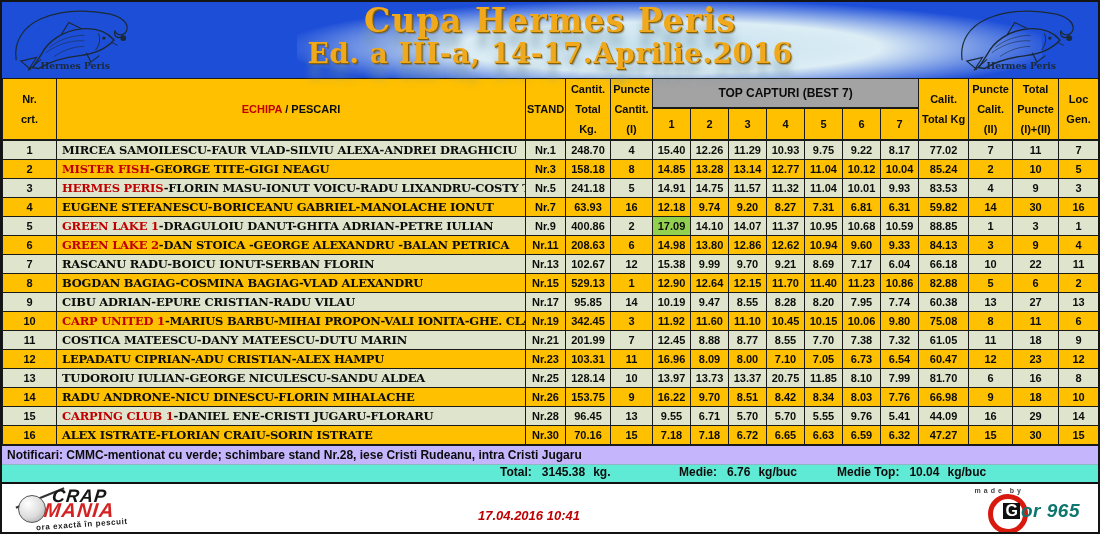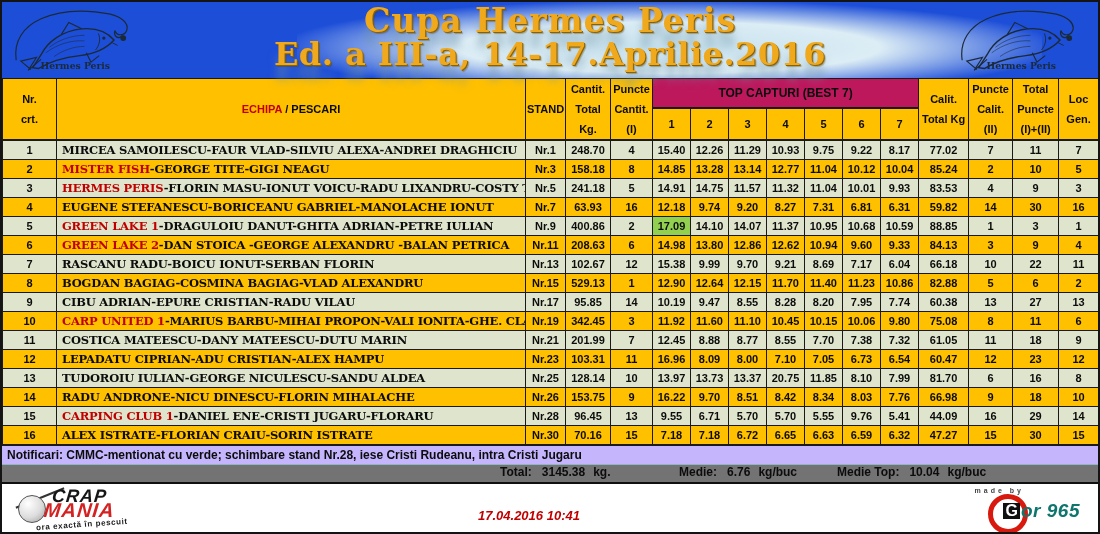--- a/index.html
+++ b/index.html
@@ -8,47 +8,47 @@
         font-family:"Liberation Sans",sans-serif;}
 
   
   .banner{position:relative;height:76px;background:#1d4ed8;}
   .banner-glow{position:absolute;left:295px;top:0;width:745px;height:76px;
         background:radial-gradient(ellipse at 50% 60%, #c6e1ee 0%, #dcedf5 40%, rgba(255,255,255,0) 74%);}
   .title-block{position:absolute;left:0;right:0;top:1px;text-align:center;
         font-family:"DejaVu Serif","Liberation Serif",serif;font-weight:bold;color:#f0a81c;
         text-shadow:1px 1px 0 #8a6300, 2px 2px 1px rgba(90,60,0,.35), 0 15px 9px rgba(110,145,165,.55);}
   .title-l1{font-size:33px;line-height:36px;letter-spacing:1px;}
-  .title-l2{font-size:32px;line-height:30px;letter-spacing:.5px;}
+  .title-l2{font-size:28px;line-height:30px;letter-spacing:.5px;}
   .fish-logo{position:absolute;top:1px;width:140px;height:72px;}
   .fish-left{left:6px;} .fish-right{right:4px;}
 
   
   table.results{border-collapse:collapse;table-layout:fixed;width:1096px;}
   .results th{background:#ffc000;border:1px solid #1a1a1a;font-size:11px;line-height:20px;
         font-weight:bold;text-align:center;vertical-align:middle;padding:0 1px;
         white-space:pre-line;color:#0c0c0c;}
-  .results th.th-blue{background:#be185d;font-size:12px;line-height:26px;white-space:nowrap;}
+  .results th.th-blue{background:#a3a3a3;font-size:12px;line-height:26px;white-space:nowrap;}
   .results thead tr.hrow1 th{height:28px;}
   .results thead tr.hrow2 th{height:30px;}
   .results thead th{border-bottom-width:2px;}
   .results td{border:1px solid #1a1a1a;height:18px;line-height:18px;padding:0;
         font-size:11px;font-weight:bold;text-align:center;color:#0c0c0c;
         white-space:nowrap;overflow:hidden;}
   .rl{background:#dee5cc;} .ro{background:#ffc000;}
   td.green{background:#92d050;}
   td.c-echipa{text-align:left;padding-left:5px;
         font-family:"DejaVu Serif","Liberation Serif",serif;font-size:11.5px;letter-spacing:-.2px;}
   .team-name{color:#c00000;}
   .hdr-red{color:#c00000;}
 
   
   .notes-bar{height:18px;line-height:18px;background:#c4b5fd;border-top:1px solid #1a1a1a;
         font-size:12px;font-weight:bold;padding-left:5px;color:#0c0c0c;}
-  .totals-bar{position:relative;height:17px;background:#737373;border-top:1px solid #8fb6c4;
+  .totals-bar{position:relative;height:17px;background:#5eead4;border-top:1px solid #8fb6c4;
         border-bottom:2px solid #101010;font-size:12px;font-weight:bold;color:#0c0c0c;}
   .tgroup{position:absolute;top:0;line-height:15px;}
   .tg-total{left:498px;} .tg-medie{left:638px;padding-left:39px;} .tg-medietop{left:835px;}
   .tgroup .tval{margin-left:10px;} .tgroup .tunit{margin-left:8px;}
 
   
   .footer{position:relative;height:48px;background:#ffffff;}
   .timestamp{position:absolute;left:476px;top:24px;color:#c00000;
         font-weight:bold;font-style:italic;font-size:13px;}
 

